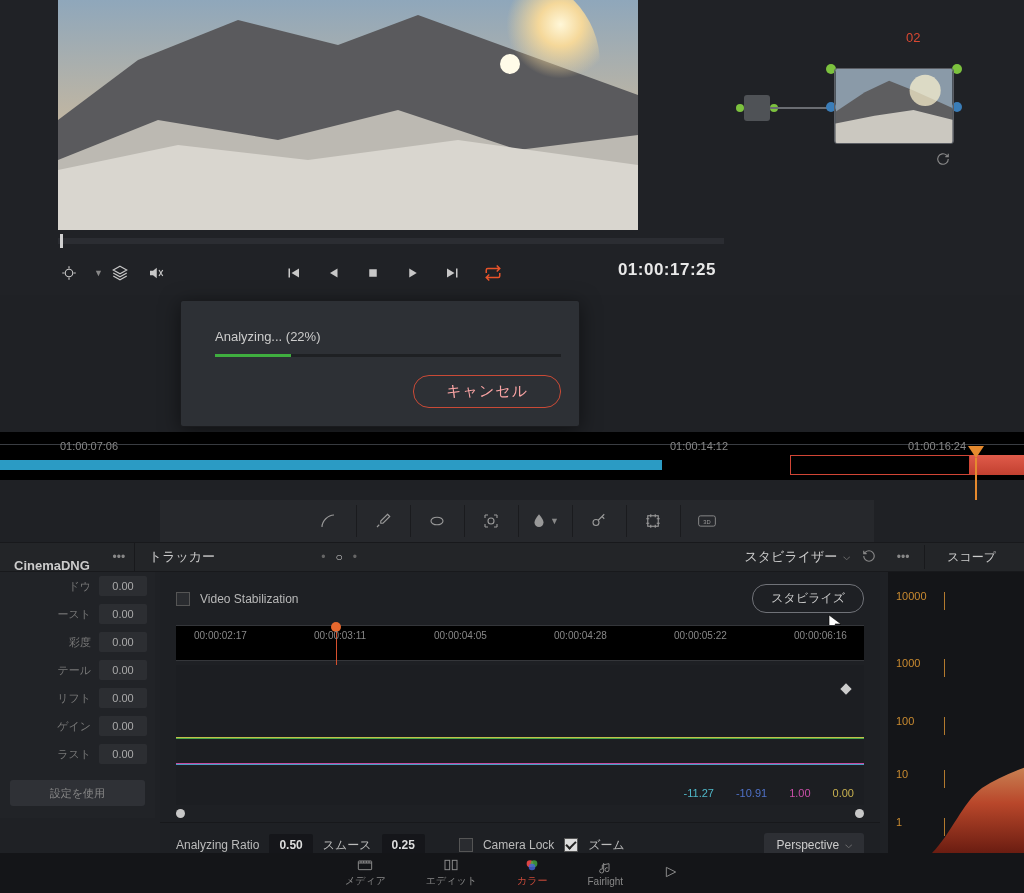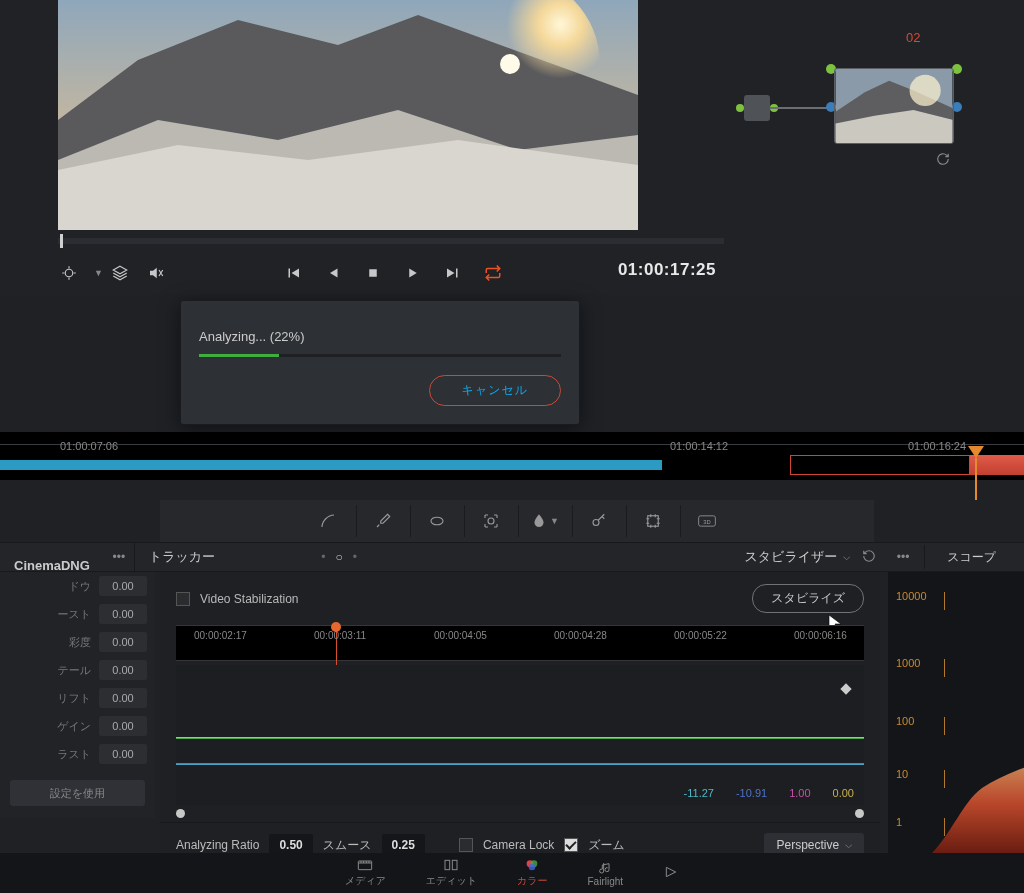--- a/index.html
+++ b/index.html
@@ -25,26 +25,26 @@
   .node-line { position: absolute; left: 26px; top: 77px; width: 64px; height: 2px; background: #6a6d72; }
   .clip-node { position: absolute; left: 90px; top: 38px; width: 120px; height: 76px; border: 1px solid #5b5e64; border-radius: 3px; overflow: hidden; }
   .clip-node svg { width: 100%; height: 100%; }
   .clip-dot { position: absolute; width: 10px; height: 10px; background: #7cc23e; border-radius: 50%; }
   .cd1 { left: 82px; top: 34px; } .cd2 { left: 208px; top: 34px; }
   .cd3 { left: 82px; top: 72px; background: #3a7db8; } .cd4 { left: 208px; top: 72px; background: #3a7db8; }
   .refresh-small { position: absolute; left: 192px; top: 122px; color: #888; }
 
   .dialog { position: absolute; left: 180px; top: 300px; width: 400px; background: #2d3035; border: 1px solid #1a1b1e; border-radius: 3px; box-shadow: 0 4px 20px rgba(0,0,0,0.5); z-index: 10; }
   .dialog-hdr { background: #383b40; padding: 8px 12px; font-size: 13px; font-weight: 600; color: #ddd; }
-  .dialog-body { padding: 28px 18px 18px 18px; }
+  .dialog-body { padding: 28px 18px 18px 34px; }
   .dialog-body .status { font-size: 13px; color: #ccc; margin-bottom: 10px; }
   .progress { width: 100%; height: 3px; background: #1e2023; position: relative; }
   .progress .fill { position: absolute; left: 0; top: 0; height: 100%; width: 22%; background: #3fae3f; }
   .dialog-footer { display: flex; justify-content: flex-end; padding: 0 18px 18px 18px; }
-  .btn-cancel { border: 1.5px solid #c94a36; color: #0ea5e9; background: transparent; padding: 6px 32px; border-radius: 16px; font-size: 12px; cursor: pointer; letter-spacing: 1px; }
+  .btn-cancel { border: 1.5px solid #c94a36; color: #fca5a5; background: transparent; padding: 6px 32px; border-radius: 16px; font-size: 15px; cursor: pointer; letter-spacing: 1px; }
 
   .timeline-ruler { position: absolute; left: 0; right: 0; top: 432px; height: 48px; background: #000000; }
   .ruler-line { position: absolute; top: 12px; left: 0; right: 0; height: 1px; background: #3a3d42; }
   .ruler-tick { position: absolute; top: 8px; font-size: 11px; color: #888; }
   .clip-bar { position: absolute; top: 28px; height: 10px; }
   .clip-cyan { background: #2b9bc4; left: 0; width: 662px; }
   .clip-red-outline { left: 790px; width: 180px; top: 23px; height: 20px; border: 1px solid #d14535; }
   .clip-red { left: 970px; width: 54px; top: 23px; height: 20px; background: linear-gradient(#e05b4a, #c24030); }
   .playhead-orange { position: absolute; left: 968px; top: 14px; }
   .playhead-orange::before { content: ""; display: block; width: 0; height: 0; border-left: 8px solid transparent; border-right: 8px solid transparent; border-top: 12px solid #e68a2e; }

